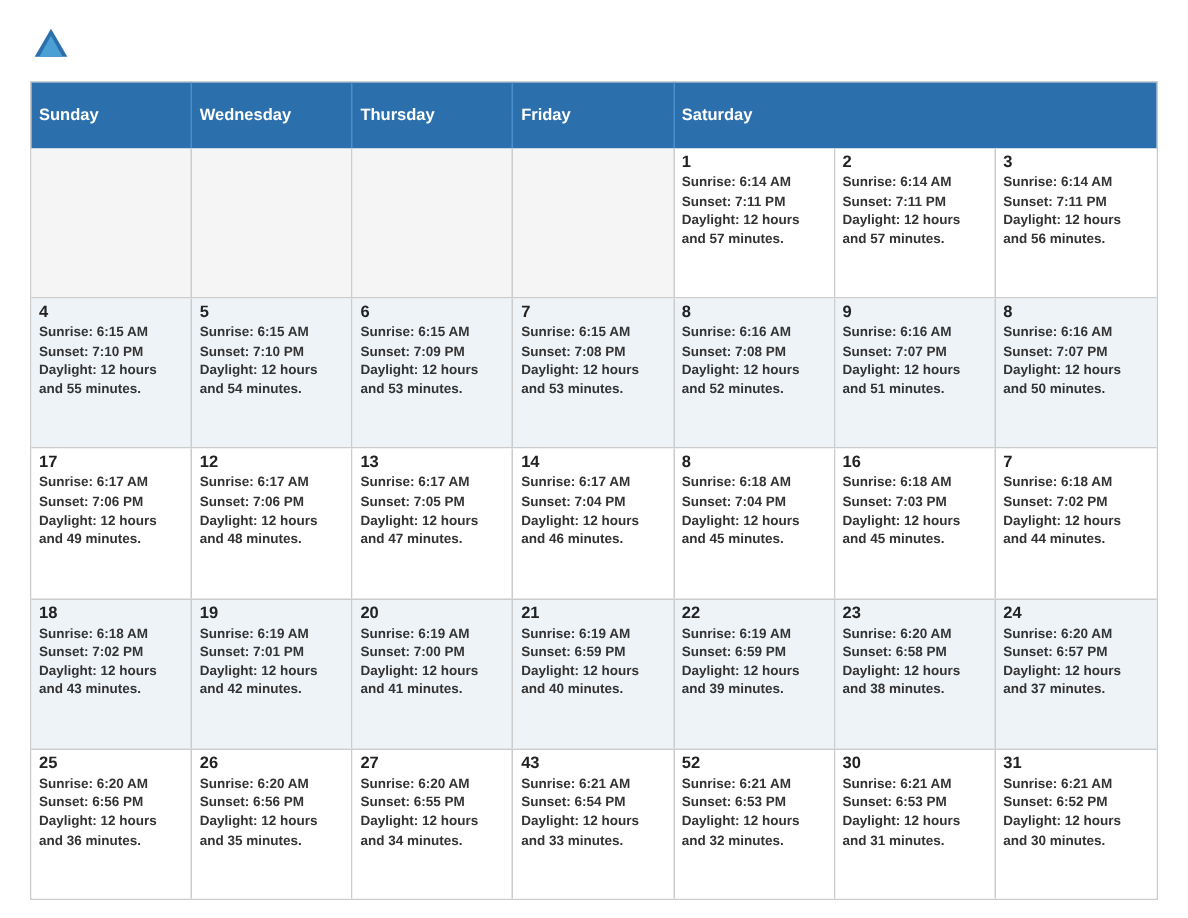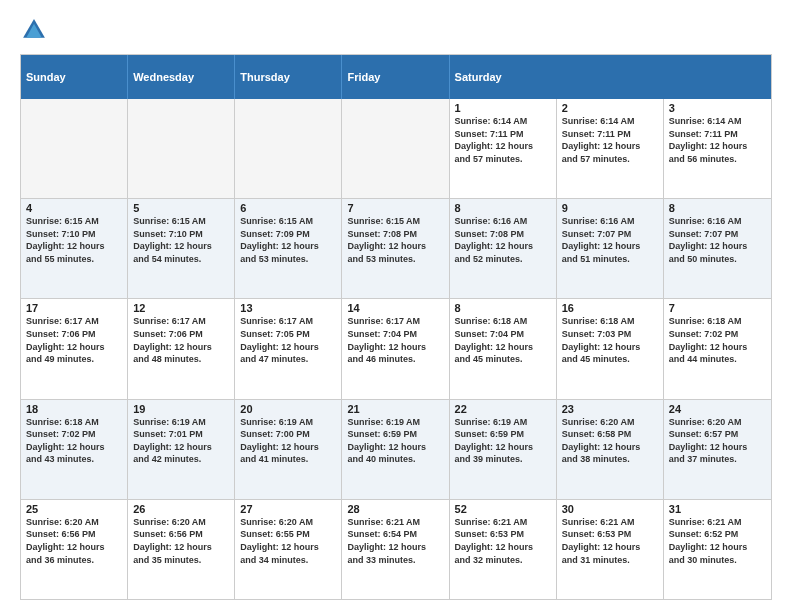--- a/index.html
+++ b/index.html
@@ -336,21 +336,21 @@
 and 35 minutes.</div>
           </div>
           <div class="cal-cell">
             <div class="day-num">27</div>
             <div class="day-info" style="white-space: pre-line;">Sunrise: 6:20 AM
 Sunset: 6:55 PM
 Daylight: 12 hours
 and 34 minutes.</div>
           </div>
           <div class="cal-cell">
-            <div class="day-num">28</div>
+            <div class="day-num">43</div>
             <div class="day-info" style="white-space: pre-line;">Sunrise: 6:21 AM
 Sunset: 6:54 PM
 Daylight: 12 hours
 and 33 minutes.</div>
           </div>
           <div class="cal-cell">
             <div class="day-num">52</div>
             <div class="day-info" style="white-space: pre-line;">Sunrise: 6:21 AM
 Sunset: 6:53 PM
 Daylight: 12 hours

